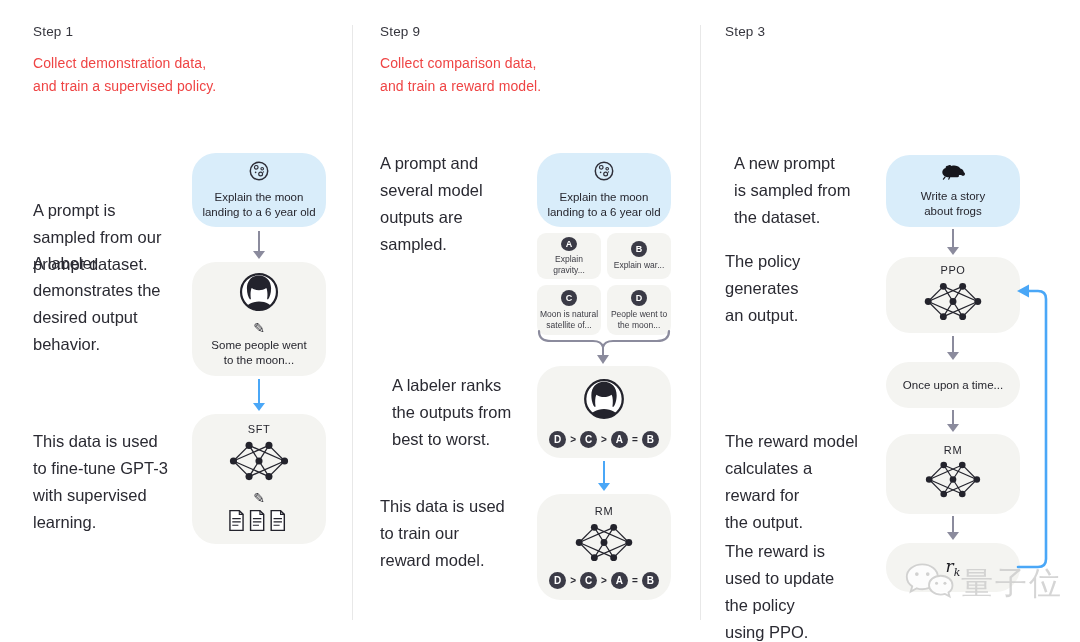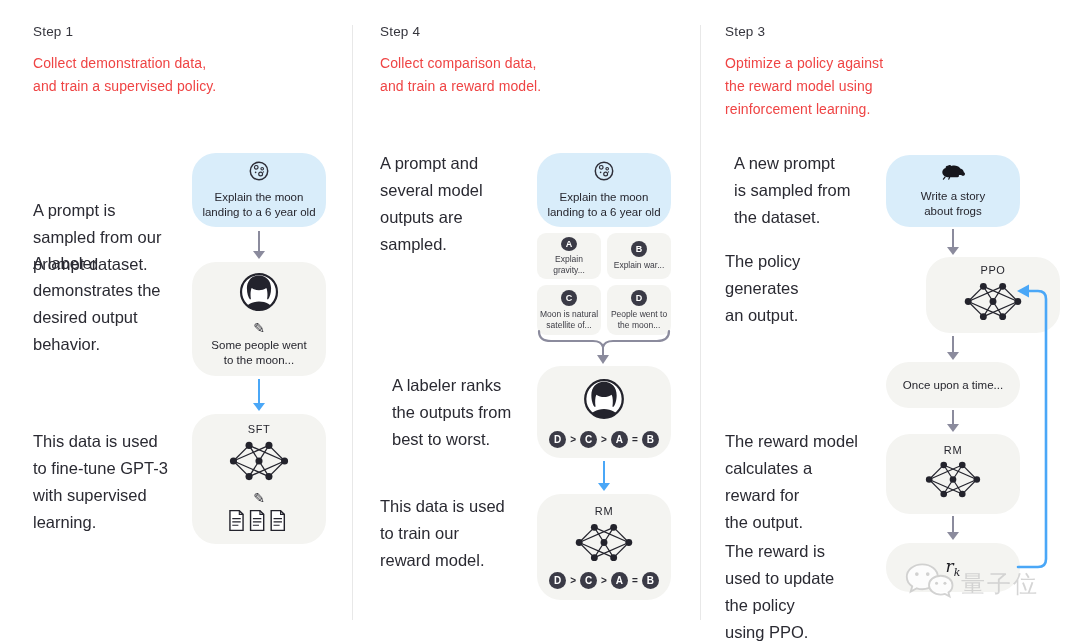--- a/index.html
+++ b/index.html
@@ -41,21 +41,21 @@
   .rank-chip { width:17px; height:17px; border-radius:50%; background:#3a3a46; color:#fff; font-size:10px; font-weight:700;
                display:flex; align-items:center; justify-content:center; }
   .rank-op { font-size:10px; font-weight:700; color:#2b2b33; padding:0 1px; }
 
   .svg-abs { position:absolute; }
 
   .rk { font-family:"DejaVu Serif", serif; font-style:italic; font-size:17px; color:#1c1c22; }
   .rk sub { font-size:11px; }
 
   .watermark { position:absolute; left:903px; top:560px; display:flex; align-items:center; gap:6px; opacity:.8; }
-  .watermark-text { font-size:24px; color:#cbcbcb; letter-spacing:2px; font-weight:400; }
+  .watermark-text { font-size:32px; color:#cbcbcb; letter-spacing:2px; font-weight:400; }
 </style>
 </head>
 <body>
 
 <div class="canvas">
 
   <div class="divider" style="left:352px;"></div>
   <div class="divider" style="left:700px;"></div>
 
   <div class="step-label" style="left:33px; top:24px;">Step 1</div>
@@ -161,21 +161,21 @@
             <path d="M33,1.5 V5.5 H37"></path>
             <path d="M55,1.5 V5.5 H59"></path>
           <path d="M3.5,10 H12.5 M3.5,13.5 H12.5 M3.5,17 H10"></path>
           <path d="M25.5,10 H34.5 M25.5,13.5 H34.5 M25.5,17 H32"></path>
           <path d="M47.5,10 H56.5 M47.5,13.5 H56.5 M47.5,17 H54"></path>
         </g>
       </svg>
     </span>
   </div>
 
-  <div class="step-label" style="left:380px; top:24px;">Step 4</div>
+  <div class="step-label" style="left:380px; top:24px;">Step 9</div>
   <div class="step-title pre" style="left:380px; top:52px;">Collect comparison data,
 and train a reward model.</div>
   <div class="caption pre" style="left:380px; top:150px;">A prompt and
 several model
 outputs are
 sampled.</div>
   <div class="caption pre" style="left:392px; top:372px;">A labeler ranks
 the outputs from
 best to worst.</div>
   <div class="caption pre" style="left:380px; top:493px;">This data is used
@@ -288,23 +288,20 @@
       <span class="rank-op">&gt;</span>
       <span class="rank-chip">C</span>
       <span class="rank-op">&gt;</span>
       <span class="rank-chip">A</span>
       <span class="rank-op">=</span>
       <span class="rank-chip">B</span>
     </div>
   </div>
 
   <div class="step-label" style="left:725px; top:24px;">Step 3</div>
-  <div class="step-title pre" style="left:725px; top:52px;">Optimize a policy against
-the reward model using
-reinforcement learning.</div>
   <div class="caption pre" style="left:734px; top:150px;">A new prompt
 is sampled from
 the dataset.</div>
   <div class="caption pre" style="left:725px; top:248px;">The policy
 generates
 an output.</div>
   <div class="caption pre" style="left:725px; top:428px;">The reward model
 calculates a
 reward for
 the output.</div>
@@ -322,21 +319,21 @@
     </span>
     <div class="box-text pre">Write a story
 about frogs</div>
   </div>
 
   <div class="arr gray" style="left:946px; top:229px; height:26px;">
       <div class="line"></div>
       <div class="head"></div>
     </div>
 
-  <div class="box gray" style="left:886px; top:257px; width:134px; height:76px; gap:4px;margin-left:40px;">
+  <div class="box gray" style="left:886px; top:257px; width:134px; height:76px; gap:4px;">
     <div class="box-label">PPO</div>
     <span>
       <svg viewBox="0 0 90 62" width="62" height="43">
         <g stroke="#23232c" stroke-width="1.8">
           <line x1="31" y1="9" x2="9" y2="31"></line>
             <line x1="31" y1="9" x2="45" y2="31"></line>
             <line x1="31" y1="9" x2="81" y2="31"></line>
           <line x1="59" y1="9" x2="9" y2="31"></line>
             <line x1="59" y1="9" x2="45" y2="31"></line>
             <line x1="59" y1="9" x2="81" y2="31"></line>

